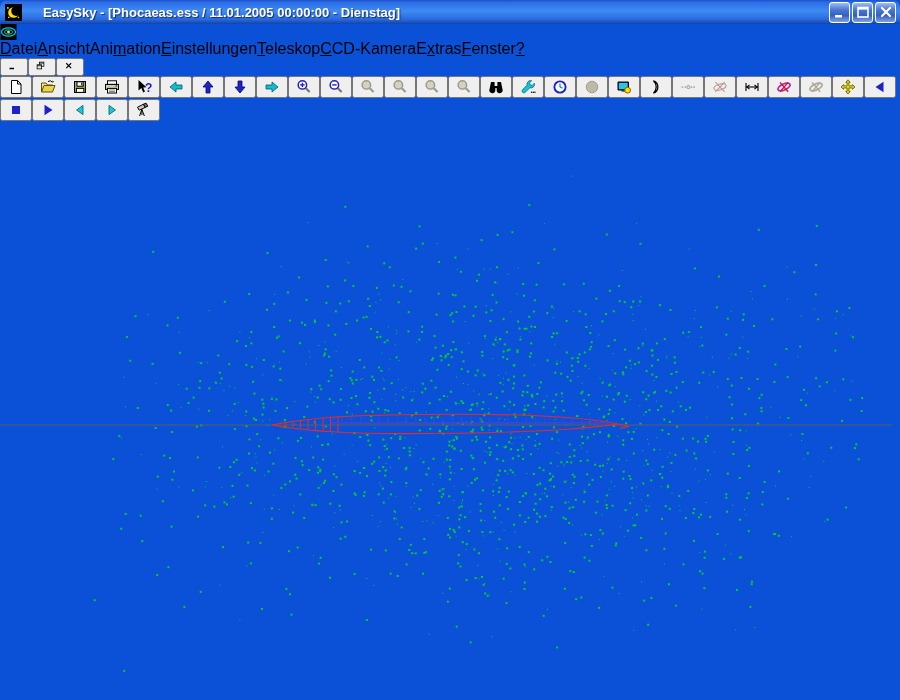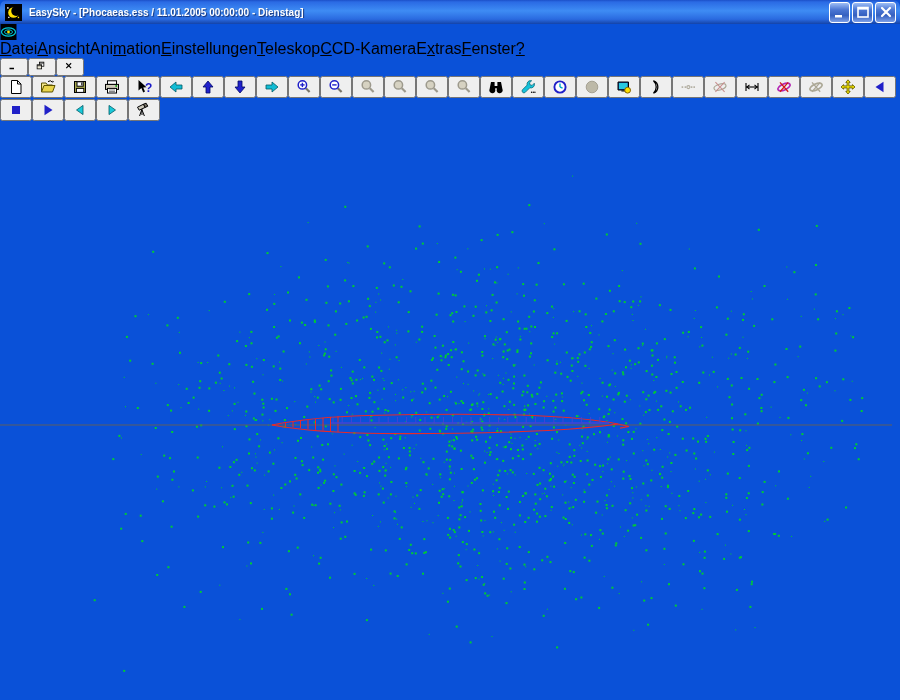--- a/index.html
+++ b/index.html
@@ -9,21 +9,21 @@
     background:#0A51D8;
     font-family:"Liberation Sans",sans-serif;
     display:flex;flex-direction:column;overflow:hidden;
   }
   
   .titlebar{
     height:24px;flex:0 0 24px;display:flex;align-items:center;padding:0 4px 0 5px;
     background:linear-gradient(180deg,#1C50C8 0%,#2A6AE4 8%,#3E8CF4 45%,#2A6AE0 80%,#1443A8 100%);
     border-radius:7px 7px 0 0;
   }
-  .title-text{color:#fff;font-size:10px;font-weight:bold;margin-left:7px;
+  .title-text{color:#fff;font-size:13px;font-weight:bold;margin-left:21px;
     text-shadow:1px 1px 1px rgba(0,0,40,.6);white-space:nowrap;flex:1;overflow:hidden;}
   .win-icon{width:17px;height:17px;display:flex;align-items:center;}
   .cap-btn{width:21px;height:21px;border-radius:3px;border:1px solid #fff;margin-left:2px;
     background:linear-gradient(180deg,#9DBDF6 0%,#4C77D4 35%,#3560C0 65%,#7DA0E8 100%);
     display:flex;align-items:center;justify-content:center;padding:0;cursor:pointer;}
   .cap-btn.close{background:linear-gradient(180deg,#F2A astellen;}
   .cap-btn.close{background:linear-gradient(180deg,#F2A891 0%,#DB5A31 35%,#C13E17 65%,#E98B66 100%);}
   
   .menubar{
     height:20px;flex:0 0 20px;margin:0 4px;display:flex;align-items:center;

